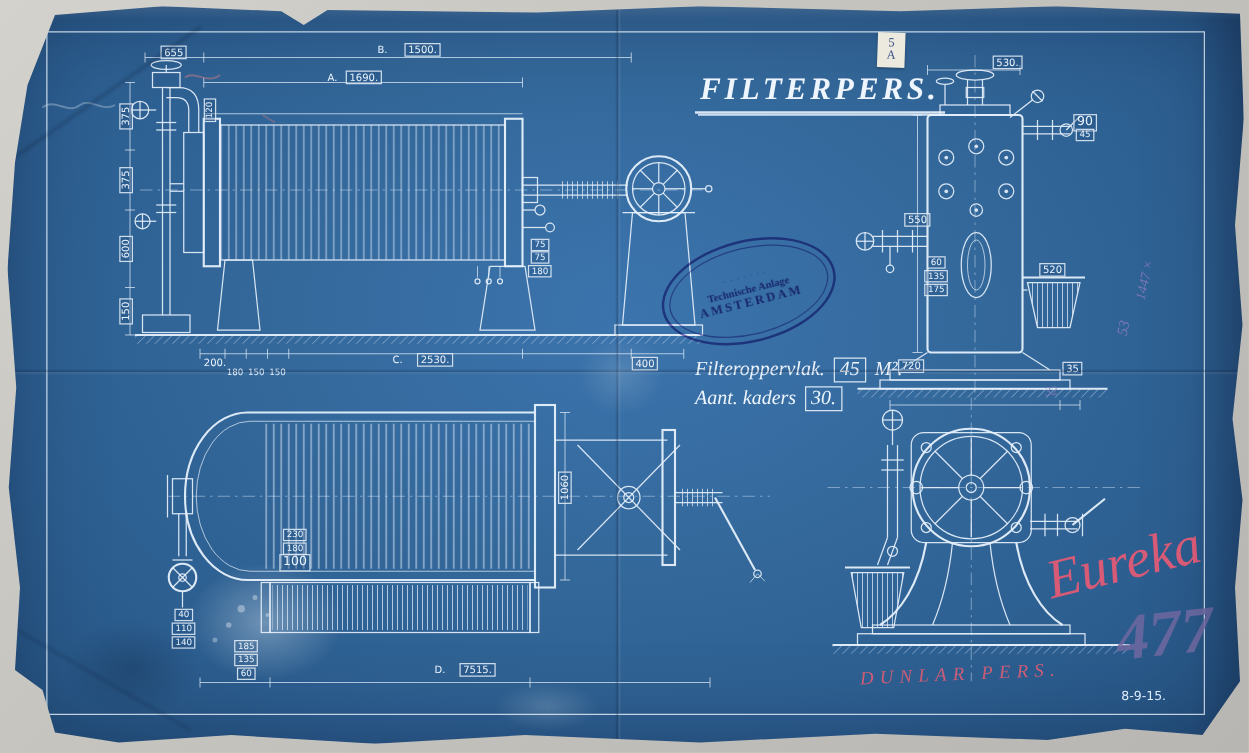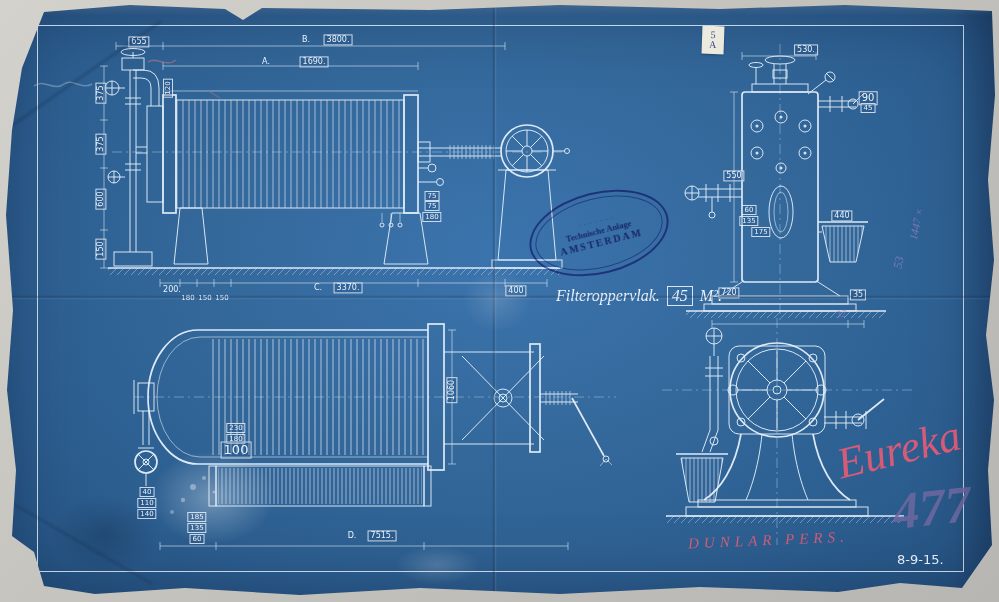--- a/index.html
+++ b/index.html
@@ -61,21 +61,21 @@
     font-family:"Liberation Serif",serif;}
   .st1{font-size:6px;letter-spacing:1px;}
   .st2{font-size:8.5px;font-weight:700;margin:1px 0;}
   .st3{font-size:10px;font-weight:700;letter-spacing:2px;}
   .sig{position:absolute;left:836px;top:424px;transform:rotate(-14deg);color:#ef5a74;opacity:.88;
     font-family:"Liberation Serif",serif;font-style:italic;font-size:44px;white-space:nowrap;}
   .num477{position:absolute;left:893px;top:478px;transform:rotate(-6deg);color:#6e68a0;opacity:.85;
     font-family:"Liberation Serif",serif;font-style:italic;font-weight:700;font-size:52px;}
   .redcap{position:absolute;left:688px;top:532px;transform:rotate(-2.5deg);color:#e85d74;opacity:.85;
     font-family:"Liberation Serif",serif;font-style:italic;font-size:15px;letter-spacing:5px;}
-  .date{position:absolute;left:897px;top:552px;color:#dfeafa;font-size:13px;
+  .date{position:absolute;left:897px;top:552px;color:#dfeafa;font-size:10px;
     font-family:"DejaVu Sans",sans-serif;}
   .mn{position:absolute;color:#8f7cc0;opacity:.8;font-family:"Liberation Serif",serif;font-style:italic;}
   .mn1{left:900px;top:218px;transform:rotate(-78deg);font-size:11px;}
   .mn2{left:893px;top:255px;transform:rotate(-78deg);font-size:12px;}
   .mn3{left:836px;top:308px;transform:rotate(-8deg);font-size:10px;}
   .tag{position:absolute;left:702px;top:26px;width:22px;height:28px;background:#eceade;
     transform:rotate(2deg);color:#3a4f86;font-size:10px;display:flex;flex-direction:column;
     justify-content:center;align-items:center;line-height:1;box-shadow:0 1px 2px rgba(0,0,0,.3);
     font-family:"Liberation Serif",serif;}
 </style>
@@ -362,68 +362,73 @@
         <circle cx="204" cy="478" r="2" fill="#e8eef5" opacity="0.4"></circle>
         <circle cx="183" cy="500" r="2.2" fill="#e8eef5" opacity="0.4"></circle>
         <circle cx="214" cy="492" r="1.6" fill="#e8eef5" opacity="0.4"></circle>
         <circle cx="172" cy="512" r="2" fill="#e8eef5" opacity="0.35"></circle>
       </g>
     </svg>
 
     <div id="labels-layer">
         <span class="dim boxed" style="left: 139px; top: 42px; transform: translate(-50%, -50%);">655</span>
         <span class="dim" style="left: 306px; top: 40px; transform: translate(-50%, -50%);">B.</span>
-        <span class="dim boxed" style="left: 338px; top: 40px; transform: translate(-50%, -50%);">3800.</span>
+        <span class="dim boxed" style="left: 338px; top: 40px; transform: translate(-50%, -50%);">1500.</span>
         <span class="dim" style="left: 266px; top: 62px; transform: translate(-50%, -50%);">A.</span>
-        <span class="dim boxed" style="left: 314px; top: 62px; transform: translate(-50%, -50%);">1690.</span>
+        <span class="dim boxed" style="left: 291px; top: 62px; transform: translate(-50%, -50%);">1690.</span>
         <span class="dim boxed" style="left: 168px; top: 88px; transform: translate(-50%, -50%) rotate(-90deg); font-size: 7px;">120</span>
         <span class="dim boxed" style="left: 101px; top: 93px; transform: translate(-50%, -50%) rotate(-90deg);">375</span>
         <span class="dim boxed" style="left: 101px; top: 144px; transform: translate(-50%, -50%) rotate(-90deg);">375</span>
         <span class="dim boxed" style="left: 101px; top: 199px; transform: translate(-50%, -50%) rotate(-90deg);">600</span>
         <span class="dim boxed" style="left: 101px; top: 249px; transform: translate(-50%, -50%) rotate(-90deg);">150</span>
         <span class="dim boxed" style="left: 432px; top: 196px; transform: translate(-50%, -50%); font-size: 7px;">75</span>
         <span class="dim boxed" style="left: 432px; top: 206px; transform: translate(-50%, -50%); font-size: 7px;">75</span>
         <span class="dim boxed" style="left: 432px; top: 217px; transform: translate(-50%, -50%); font-size: 7px;">180</span>
         <span class="dim" style="left: 172px; top: 290px; transform: translate(-50%, -50%);">200.</span>
         <span class="dim" style="left: 188px; top: 298px; transform: translate(-50%, -50%); font-size: 7px;">180</span>
         <span class="dim" style="left: 205px; top: 298px; transform: translate(-50%, -50%); font-size: 7px;">150</span>
         <span class="dim" style="left: 222px; top: 298px; transform: translate(-50%, -50%); font-size: 7px;">150</span>
         <span class="dim" style="left: 318px; top: 288px; transform: translate(-50%, -50%);">C.</span>
-        <span class="dim boxed" style="left: 348px; top: 288px; transform: translate(-50%, -50%);">3370.</span>
+        <span class="dim boxed" style="left: 348px; top: 288px; transform: translate(-50%, -50%);">2530.</span>
         <span class="dim boxed" style="left: 516px; top: 291px; transform: translate(-50%, -50%);">400</span>
         <span class="dim boxed" style="left: 806px; top: 50px; transform: translate(-50%, -50%);">530.</span>
         <span class="dim boxed" style="left: 868px; top: 98px; transform: translate(-50%, -50%); font-size: 10px;">90</span>
         <span class="dim boxed" style="left: 868px; top: 108px; transform: translate(-50%, -50%); font-size: 7px;">45</span>
         <span class="dim boxed" style="left: 734px; top: 176px; transform: translate(-50%, -50%);">550</span>
         <span class="dim boxed" style="left: 749px; top: 210px; transform: translate(-50%, -50%); font-size: 7px;">60</span>
         <span class="dim boxed" style="left: 749px; top: 221px; transform: translate(-50%, -50%); font-size: 7px;">135</span>
-        <span class="dim boxed" style="left: 749px; top: 232px; transform: translate(-50%, -50%); font-size: 7px; margin-left: 12px;">175</span>
-        <span class="dim boxed" style="left: 842px; top: 216px; transform: translate(-50%, -50%);">440</span>
+        <span class="dim boxed" style="left: 749px; top: 232px; transform: translate(-50%, -50%); font-size: 7px;">175</span>
+        <span class="dim boxed" style="left: 842px; top: 216px; transform: translate(-50%, -50%);">520</span>
         <span class="dim boxed" style="left: 729px; top: 293px; transform: translate(-50%, -50%);">720</span>
         <span class="dim boxed" style="left: 858px; top: 295px; transform: translate(-50%, -50%);">35</span>
         <span class="dim boxed" style="left: 236px; top: 428px; transform: translate(-50%, -50%); font-size: 7px;">230</span>
         <span class="dim boxed" style="left: 236px; top: 439px; transform: translate(-50%, -50%); font-size: 7px;">180</span>
-        <span class="dim boxed" style="left: 236px; top: 450px; transform: translate(-50%, -50%); font-size: 13px;">100</span>
+        <span class="dim boxed" style="left: 236px; top: 450px; transform: translate(-50%, -50%); font-size: 10px;">100</span>
         <span class="dim boxed" style="left: 147px; top: 492px; transform: translate(-50%, -50%); font-size: 7px;">40</span>
         <span class="dim boxed" style="left: 147px; top: 503px; transform: translate(-50%, -50%); font-size: 7px;">110</span>
         <span class="dim boxed" style="left: 147px; top: 514px; transform: translate(-50%, -50%); font-size: 7px;">140</span>
         <span class="dim boxed" style="left: 197px; top: 517px; transform: translate(-50%, -50%); font-size: 7px;">185</span>
         <span class="dim boxed" style="left: 197px; top: 528px; transform: translate(-50%, -50%); font-size: 7px;">135</span>
         <span class="dim boxed" style="left: 197px; top: 539px; transform: translate(-50%, -50%); font-size: 7px;">60</span>
         <span class="dim boxed" style="left: 452px; top: 390px; transform: translate(-50%, -50%) rotate(-90deg);">1060</span>
         <span class="dim" style="left: 352px; top: 536px; transform: translate(-50%, -50%);">D.</span>
         <span class="dim boxed" style="left: 382px; top: 536px; transform: translate(-50%, -50%);">7515.</span>
       </div>
 
+    <div class="title">FILTERPERS.</div>
 
     <div class="specs">
       <div class="spec-line">
         <span>Filteroppervlak.</span>
         <span class="spec-box">45</span>
         <span>M².</span>
+      </div>
+      <div class="spec-line">
+        <span>Aant. kaders</span>
+        <span class="spec-box">30.</span>
       </div>
     </div>
 
     <div class="stamp">
       <div class="stamp-inner">
         <div class="st1">· · · · · · ·</div>
         <div class="st2">Technische Anlage</div>
         <div class="st3">AMSTERDAM</div>
       </div>
     </div>

